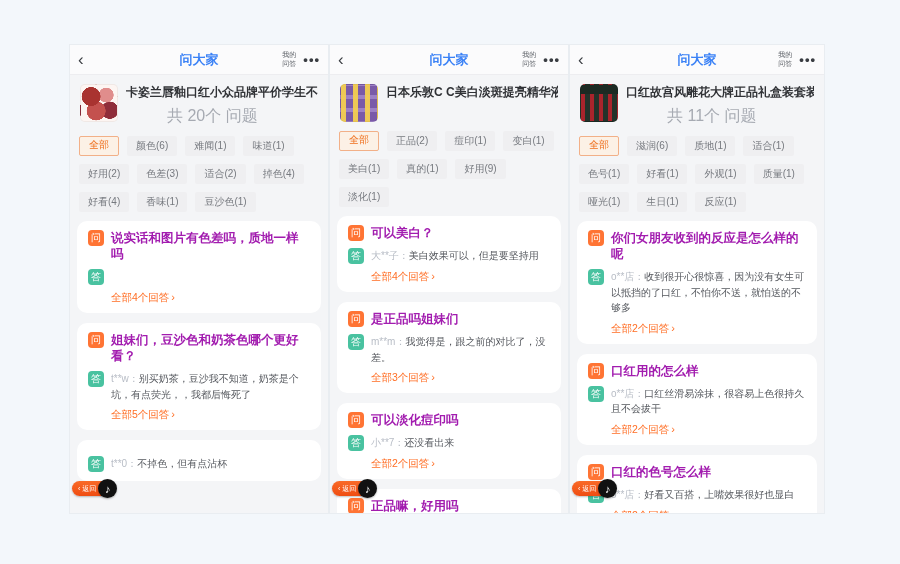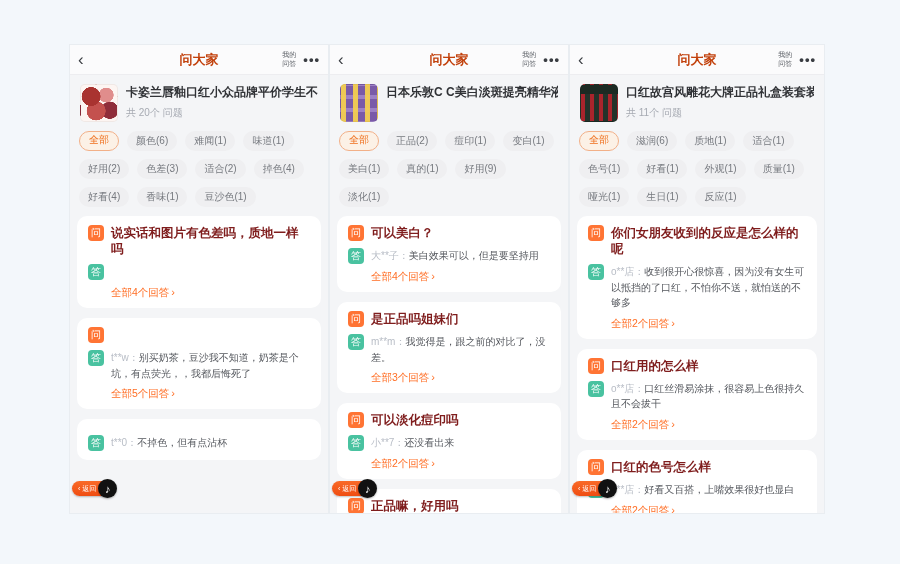--- a/index.html
+++ b/index.html
@@ -19,21 +19,21 @@
   #panel-1 { left:330px; width:238px; }
   #panel-2 { left:570px; width:254px; }
 
   .p-header {
     height:30px; background:#fbfbfc; border-bottom:1px solid #ededf0;
     display:flex; align-items:center; padding:0 8px; position:relative;
   }
   .back { font-size:17px; color:#3a3d42; line-height:1; cursor:pointer; }
   .p-title {
     position:absolute; left:50%; transform:translateX(-50%);
-    font-size:13px; font-weight:bold; color:#c2410c;
+    font-size:13px; font-weight:bold; color:#3b82f6;
   }
   .my-qa { margin-left:auto; font-size:7px; color:#5c6066; text-align:center; line-height:1.25; cursor:pointer; }
   .my-qa span { display:block; }
   .more { font-size:13px; color:#3a3d42; margin-left:7px; letter-spacing:1px; font-weight:bold; cursor:pointer; }
 
   .product { display:flex; align-items:flex-start; padding:9px 10px 3px; cursor:pointer; }
   .thumb { width:38px; height:38px; border-radius:5px; margin-right:8px; flex:none; border:1px solid rgba(0,0,0,0.05); }
   .thumb-0 {
     background:
       radial-gradient(circle at 28% 32%, #a93330 0 26%, rgba(0,0,0,0) 27%),
@@ -50,42 +50,42 @@
   .thumb-2 {
     background:
       linear-gradient(#1c2a23 0 26%, rgba(0,0,0,0) 26%),
       repeating-linear-gradient(90deg, #aa242c 0 4px, #24322a 4px 9px);
   }
   .p-info { min-width:0; }
   .p-name {
     font-size:12px; font-weight:bold; color:#303236;
     white-space:nowrap; overflow:hidden; max-width:100%;
   }
-  .p-count { font-size:10px; color:#a6aab2; margin-top:5px; }
+  .p-count { font-size:16px; color:#a6aab2; margin-top:5px;margin-left:41px; }
 
   .tags { display:flex; flex-wrap:wrap; gap:8px 8px; padding:6px 9px 9px; }
   .tag {
     font-size:10px; color:#76797f; background:#efeff1;
-    border-radius:10px; padding:4px 8px; line-height:1; cursor:pointer;
+    border-radius:2px; padding:4px 8px; line-height:1; cursor:pointer;
     border:1px solid rgba(0,0,0,0);
   }
   .tag.selected {
     background:#fcf1e6; color:#ef7120; border:1px solid #f2b088; padding:3px 9px;
   }
 
   .card { background:#fff; border-radius:10px; margin:0 7px 10px; padding:9px 11px; cursor:pointer; }
   .card.cut { min-height:95px; }
   .q-row { display:flex; align-items:flex-start; gap:7px; }
   .chip {
     width:16px; height:16px; border-radius:4px; flex:none;
     color:#fff; font-size:10px; display:flex; align-items:center; justify-content:center;
   }
   .q-icon { background:#ff7434; }
   .a-icon { background:#49c2a0; }
-  .q-text { font-size:12.5px; font-weight:bold; color:#7f1d1d; line-height:16px; }
+  .q-text { font-size:12.5px; font-weight:bold; color:#a21caf; line-height:16px; }
   .a-row { display:flex; align-items:flex-start; gap:7px; margin-top:7px; }
   .a-body { font-size:10px; color:#55585e; line-height:15.5px; min-width:0; }
   .a-user { color:#b8bdc6; }
   .a-link {
     margin:5px 0 0 23px; font-size:10.5px; color:#ff6f26; line-height:14px;
     display:flex; align-items:flex-start; gap:2px; cursor:pointer;
   }
   .a-link .arrow { font-size:11px; }
   .a-row:has(.a-text:empty) { display:none; }
   .a-link:has(.link-text:empty) { display:none; }
@@ -147,20 +147,21 @@
     </div>
     <div class="a-link">
         <span class="link-text">全部4个回答</span>
         <span class="arrow">›</span>
       </div>
   </div>
 
   <div class="card">
     <div class="q-row">
       <span class="chip q-icon">问</span>
+      <span class="q-text">姐妹们，豆沙色和奶茶色哪个更好看？</span>
     </div>
     <div class="a-row">
       <span class="chip a-icon">答</span>
       <span class="a-body"><span class="a-user">t**w：</span><span class="a-text">别买奶茶，豆沙我不知道，奶茶是个坑，有点荧光，，我都后悔死了</span></span>
     </div>
     <div class="a-link">
         <span class="link-text">全部5个回答</span>
         <span class="arrow">›</span>
       </div>
   </div>

